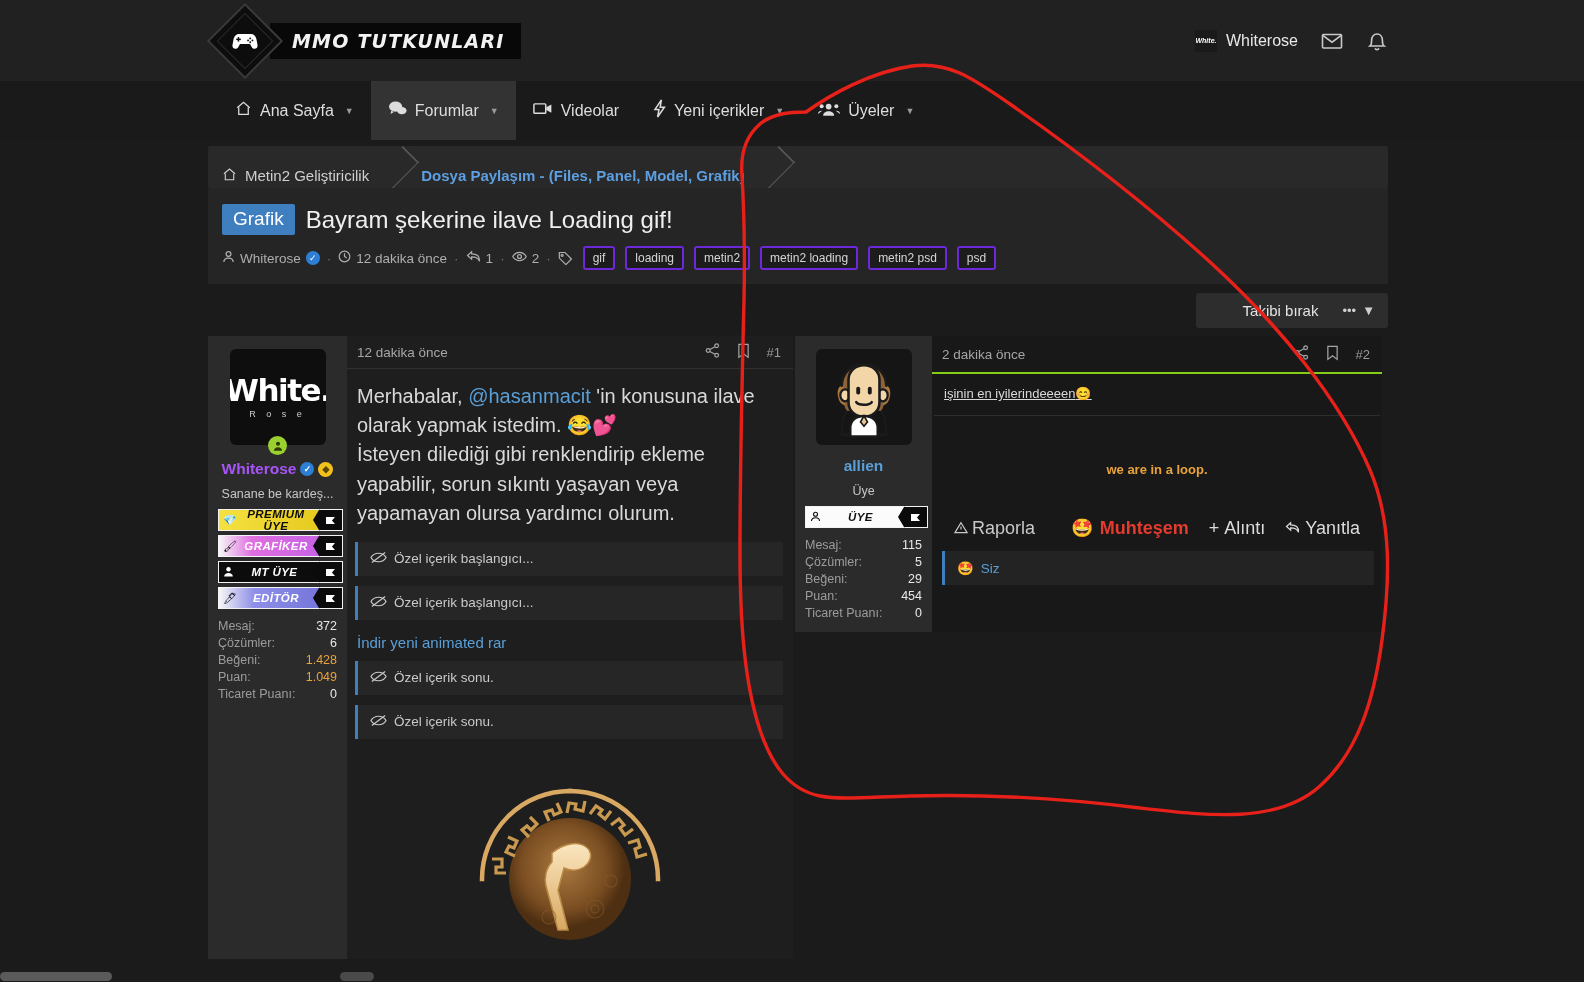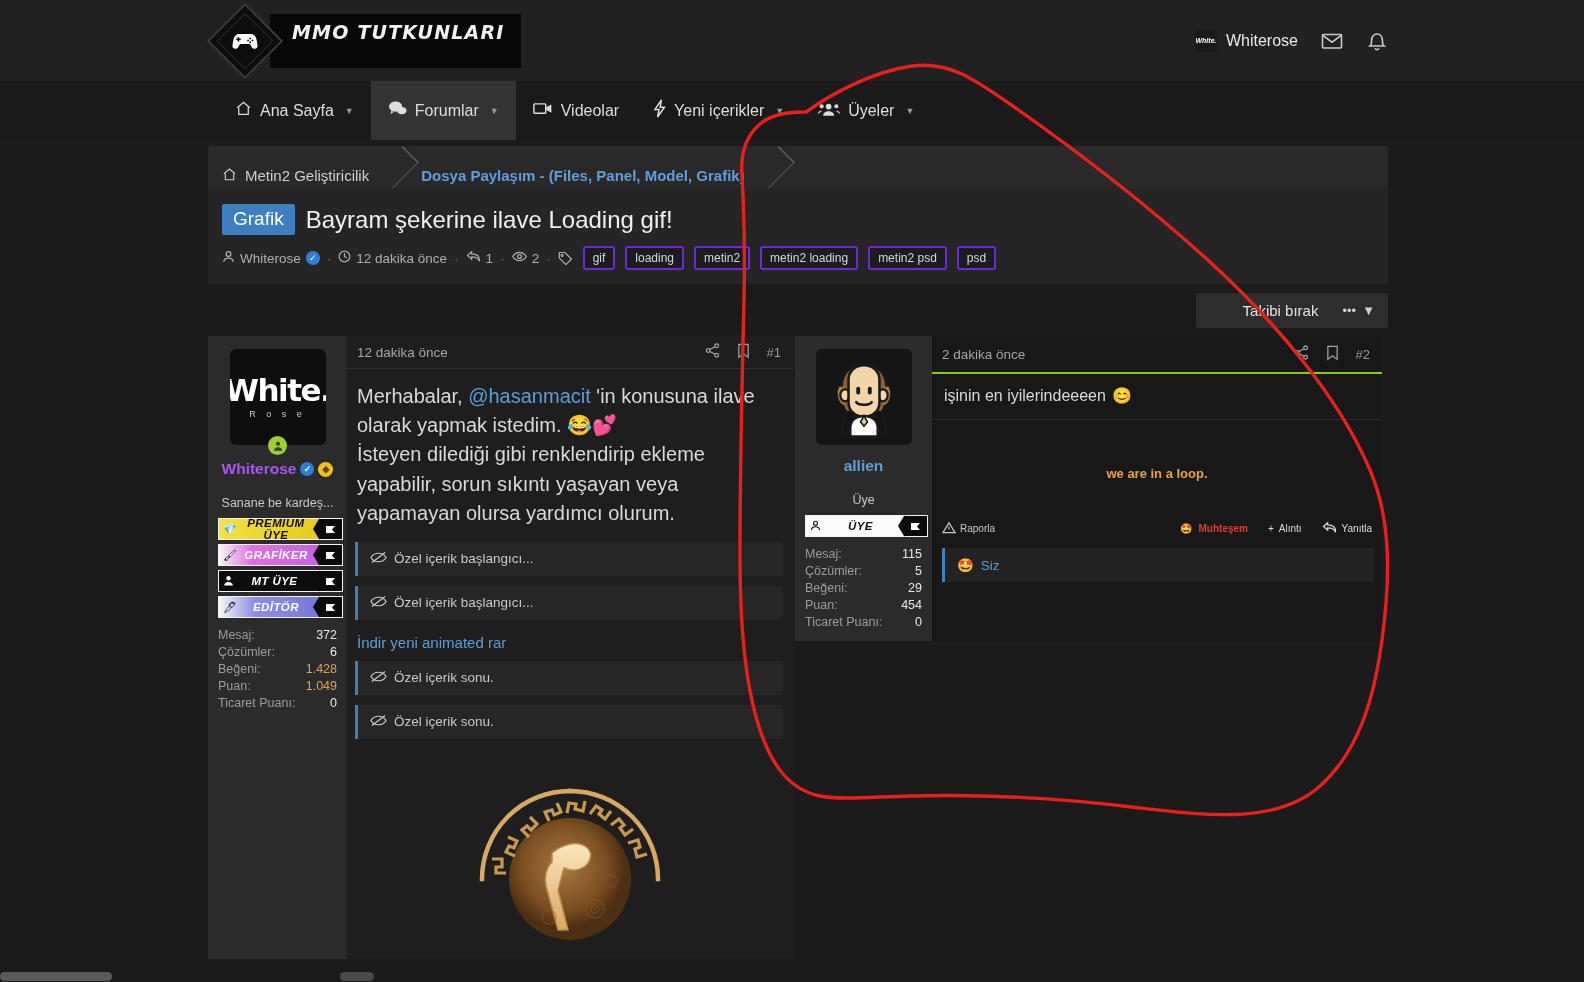--- a/index.html
+++ b/index.html
@@ -11,21 +11,21 @@
   }
   body { position: relative; }
 
   
   .topbar {
     height: 81px; background: #212121;
     display: flex; align-items: center;
     padding: 0 196px 0 218px;
     position: relative;
   }
-  .logo-wrap { display: flex; }
+  .logo-wrap { display: flex; align-items: center; }
   .logo-diamond {
     width: 54px; height: 54px; background: #0d0d0d;
     transform: rotate(45deg);
     border: 2px solid #3a3a3a;
     display: flex; align-items: center; justify-content: center;
     margin-right: -4px;
     position: relative;
   }
   .logo-diamond::after{
     content:""; position:absolute; inset:5px; border:1px solid #2a2a2a;
@@ -188,21 +188,21 @@
     margin-top: 5px; display: flex; align-items: center; gap: 4px;
     font-size: 15.5px; font-weight: bold;
   }
   .uname.purple { color: #a855f7; }
   .uname.blue { color: #5a9fd8; }
   .gem-badge {
     width: 15px; height: 15px; border-radius: 50%; background: #f2c21c;
     display: flex; align-items: center; justify-content: center;
     font-size: 9px; color: #5c4500;
   }
-  .utitle { color: #c7c7c7; font-size: 12.5px; margin-top: 18px; text-align:center; }
+  .utitle { color: #c7c7c7; font-size: 12.5px; margin-top: 9px; text-align:center; }
 
   .ranks { width: 100%; margin-top: 8px; display: flex; flex-direction: column; gap: 4px; }
   .rank {
     position: relative; height: 22px; display: flex; align-items: center;
     padding: 0 4px; border: 1px solid #f3f3f3;
   }
   .rank .r-ico { font-size: 11px; margin-right: 3px; }
   .rank .r-txt {
     flex: 1; text-align: center; font-size: 11.5px; font-weight: bold;
     font-style: italic; letter-spacing: .4px; color: #0d0d0d;
@@ -263,31 +263,31 @@
   }
 
   
   .post2-body { background: #181818; flex: 1; min-width: 0; }
   .post2-head {
     display: flex; align-items: center; height: 38px;
     padding: 0 12px 0 10px; color: #a6a6a6; font-size: 13.5px;
     border-bottom: 2px solid #84cc16;
   }
   .post2-text {
-    padding: 12px 10px 14px; color: #d9d9d9; font-size: 16px;
+    padding: 12px 10px 14px; color: #d9d9d9; font-size: 13px;
     border-bottom: 1px solid #2e2e2e; margin: 0 2px;
-    display: flex; align-items: center; gap: 6px;
+    display: flex; align-items: center;  text-decoration: underline;
   }
   .loop-note {
     text-align: center; color: #e8a33d; font-size: 13px;
     font-weight: bold; padding: 46px 0 40px;
   }
   .post2-foot {
-    display: flex; align-items: center; padding: 0 10px 12px;
-    font-size: 10px; color: #c8c8c8;
+    display: flex; align-items: center; padding: 0 22px 12px;
+    font-size: 18px; color: #c8c8c8;
   }
   .foot-l { display: flex; align-items: center; gap: 4px; cursor: pointer; }
   .foot-r { margin-left: auto; display: flex; align-items: center; gap: 20px; }
   .reaction-red { color: #e33b2e; font-weight: bold; display:flex; align-items:center; gap:6px; cursor:pointer; }
   .foot-link { color: #dcdcdc; display: flex; align-items: center; gap: 5px; cursor: pointer; }
   .reactbar {
     margin: 0 8px 0 10px; background: #232323;
     border-left: 3px solid #3f7fbf;
     padding: 9px 12px; display: flex; align-items: center; gap: 7px;
     font-size: 13.5px;

